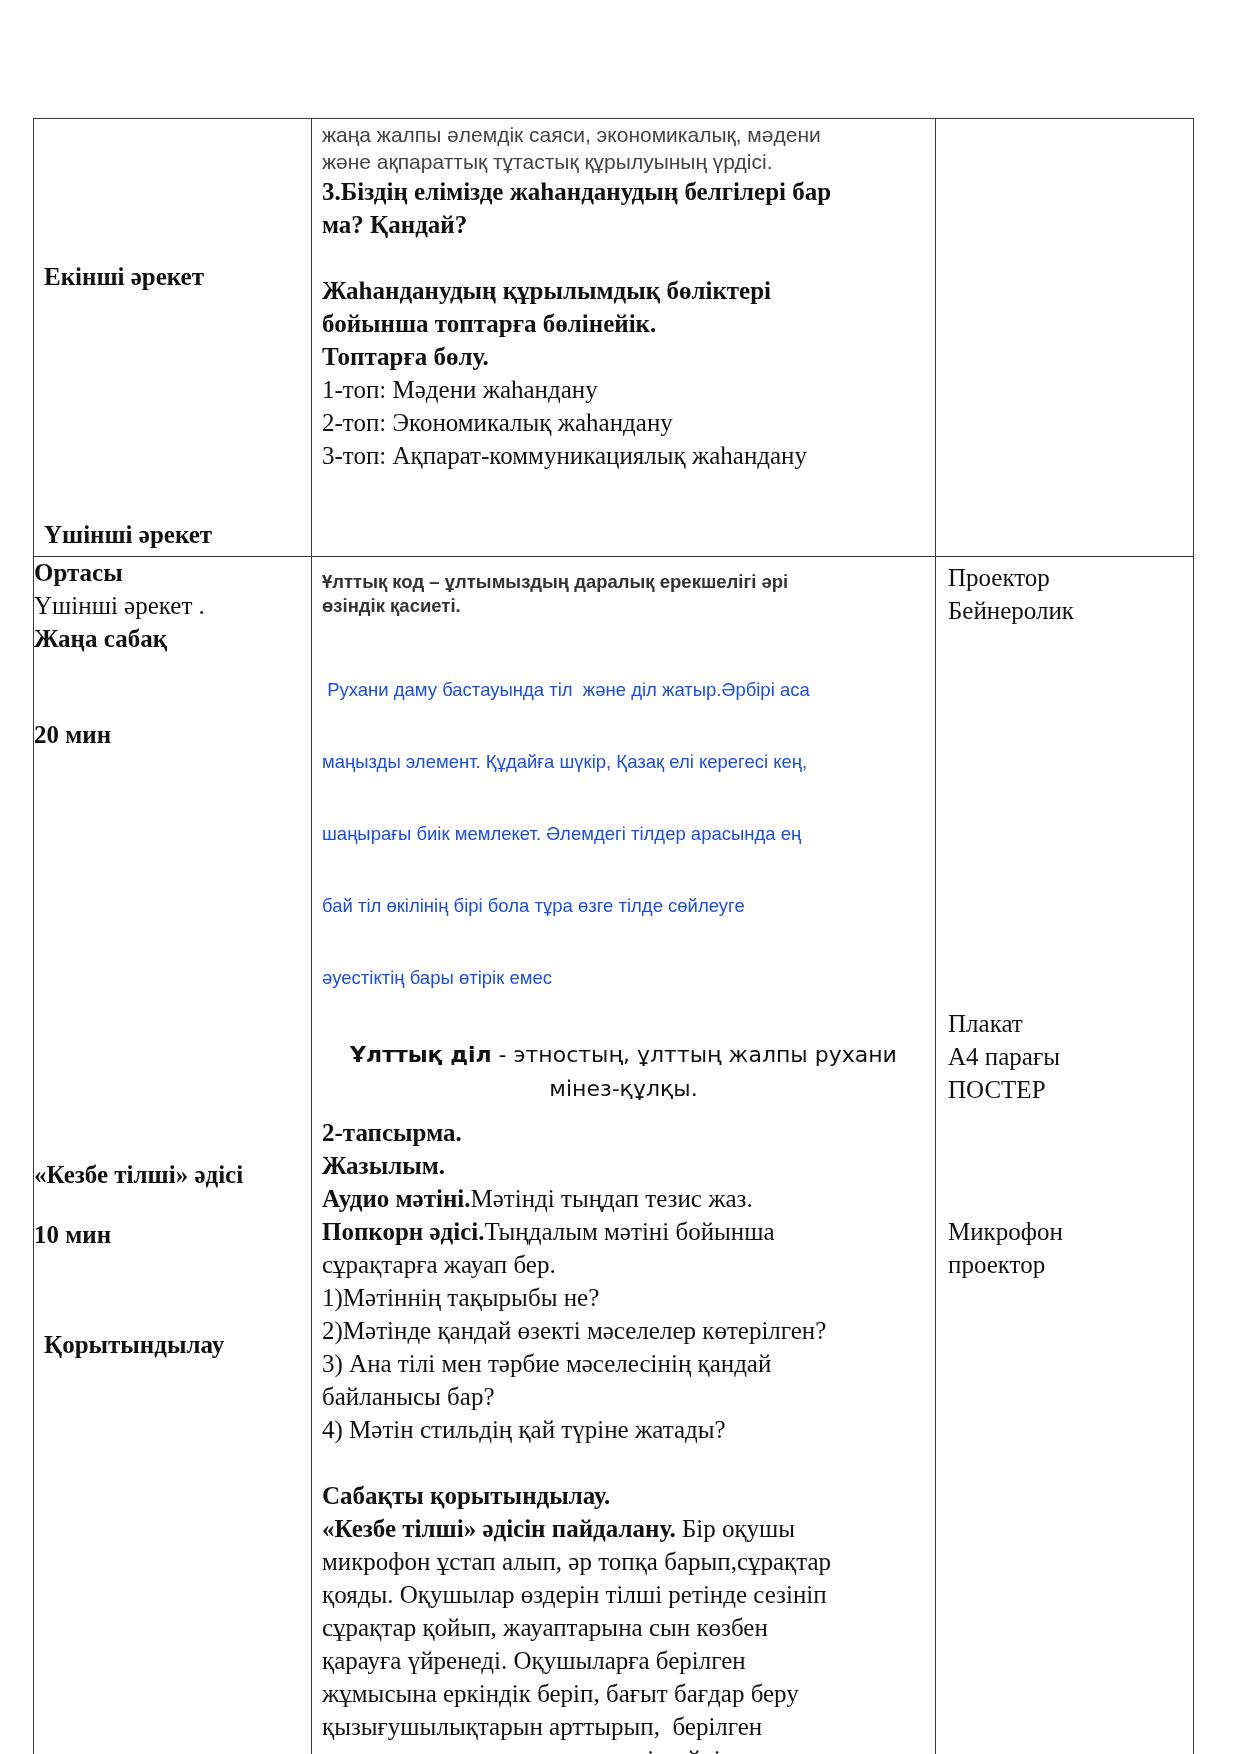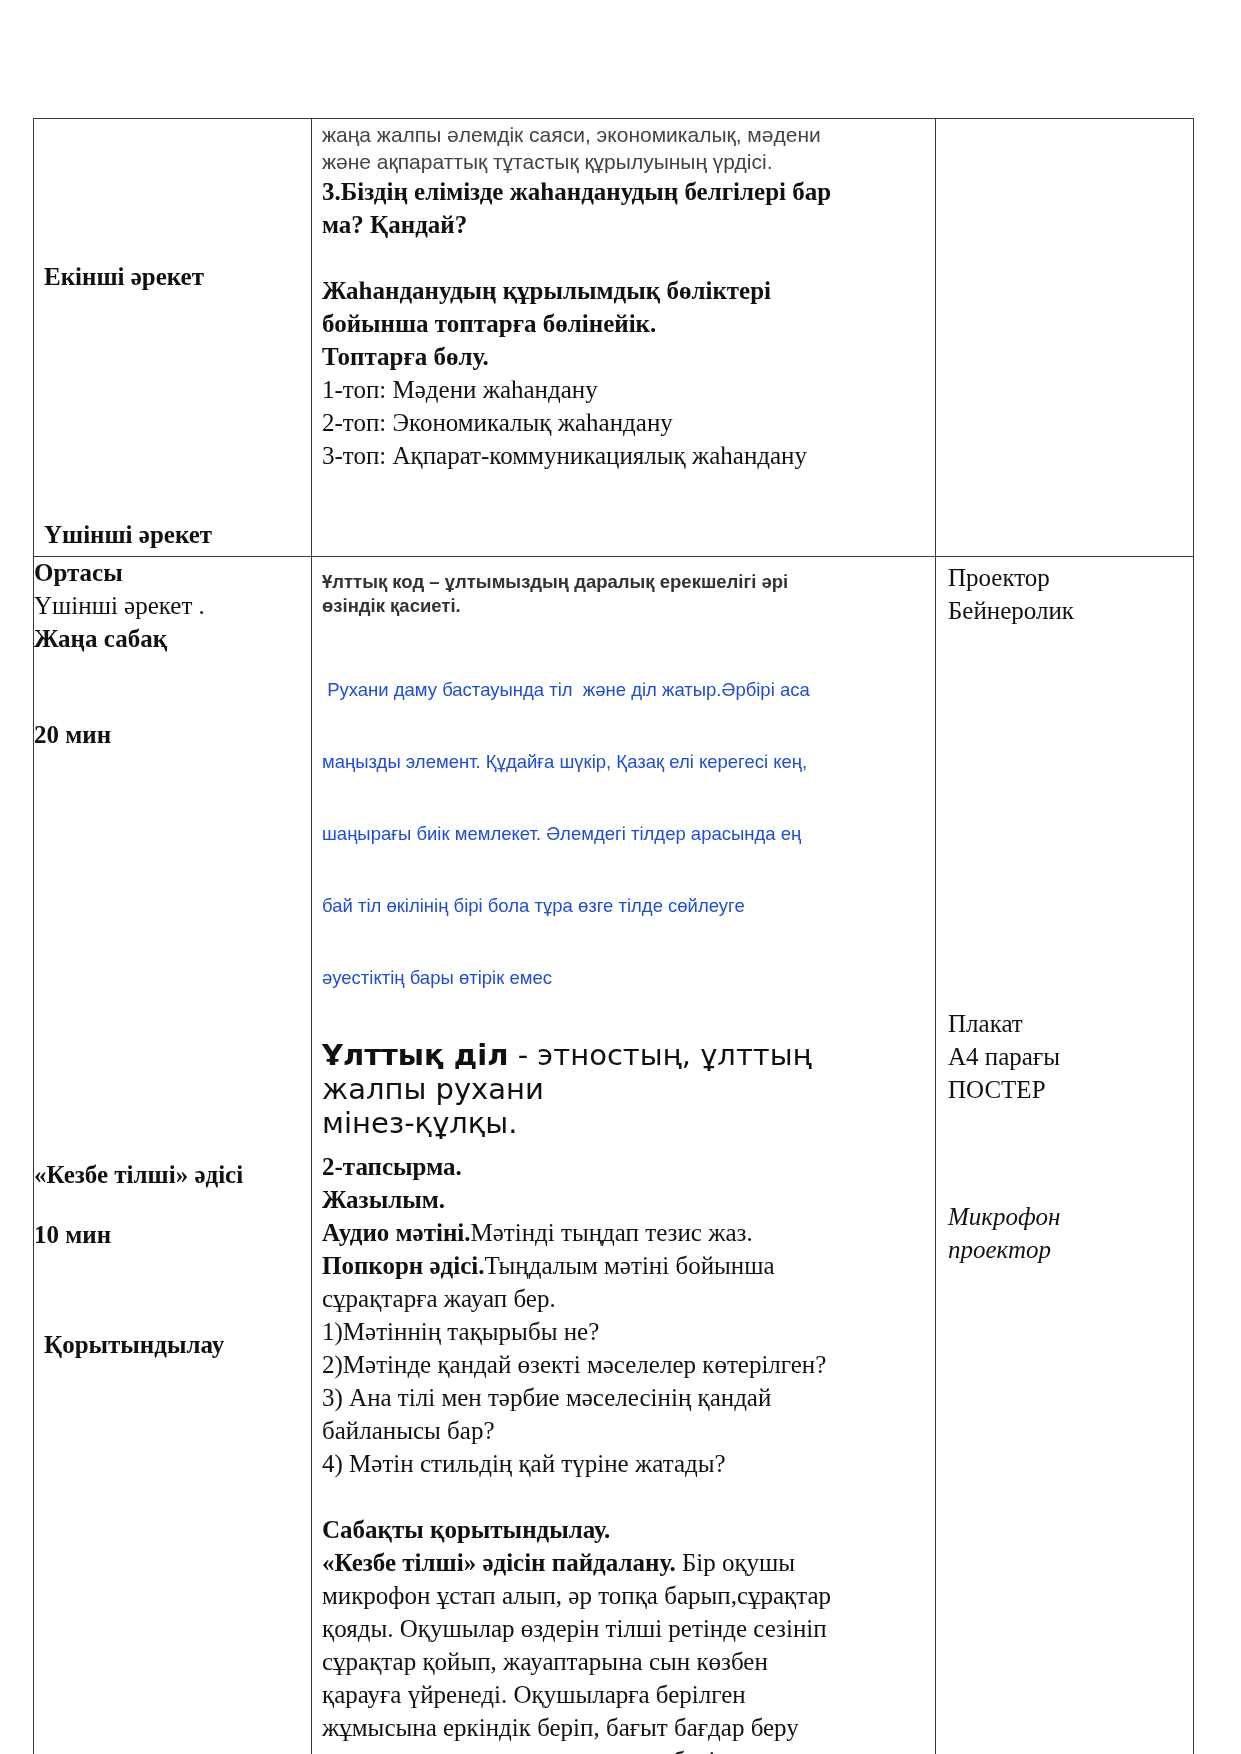--- a/index.html
+++ b/index.html
@@ -24,21 +24,21 @@
   .mid { padding: 0 10px 0 10px; }
   .grey-sans { font-family: "Liberation Sans", "DejaVu Sans", sans-serif; color: #444; font-size: 21px; line-height: 27px; }
   .line-serif { font-size: 25px; line-height: 33px; }
   .b { font-weight: bold; }
   .gap { height: 33px; }
   
   .r2 { height: 1058px; }
   .left2 { position: relative; height: 1058px; }
   .ctr { position: absolute; left: 0; right: 0; text-align: left; font-size: 25px; }
   .grey-small { font-family: "Liberation Sans", "DejaVu Sans", sans-serif; color: #1d4ed8; font-size: 18.5px; line-height: 24px; }
-  .dejavu-line { font-family: "DejaVu Sans", "Liberation Sans", sans-serif; font-size: 29px; line-height: 34px; color: #111; }
+  .dejavu-line { font-family: "DejaVu Sans", "Liberation Sans", sans-serif; font-size: 22px; line-height: 34px; color: #111; text-align: center; }
   .right-res { padding: 4px 0 0 12px; font-size: 25px; line-height: 33px; }
 </style>
 </head>
 <body>
 
 <div class="page">
   <table class="lesson">
     <colgroup>
         <col class="c1">
         <col class="c2">
@@ -139,21 +139,21 @@
         <div class="serif" style="position:relative;height:1058px;">
           <div class="right-res" style="position:absolute;top:0;">
             <div>Проектор</div>
             <div>Бейнеролик</div>
           </div>
           <div class="right-res" style="position:absolute;top:398px;margin-top:48px;">
             <div>Плакат</div>
             <div>А4 парағы</div>
             <div>ПОСТЕР</div>
           </div>
-          <div class="right-res" style="position:absolute;top:639px;font-style:italic;">
+          <div class="right-res" style="position:absolute;top:654px;">
             <div>Микрофон</div>
             <div>проектор</div>
           </div>
         </div>
       </td>
     </tr>
   </tbody>
     </table>
 </div>
 

